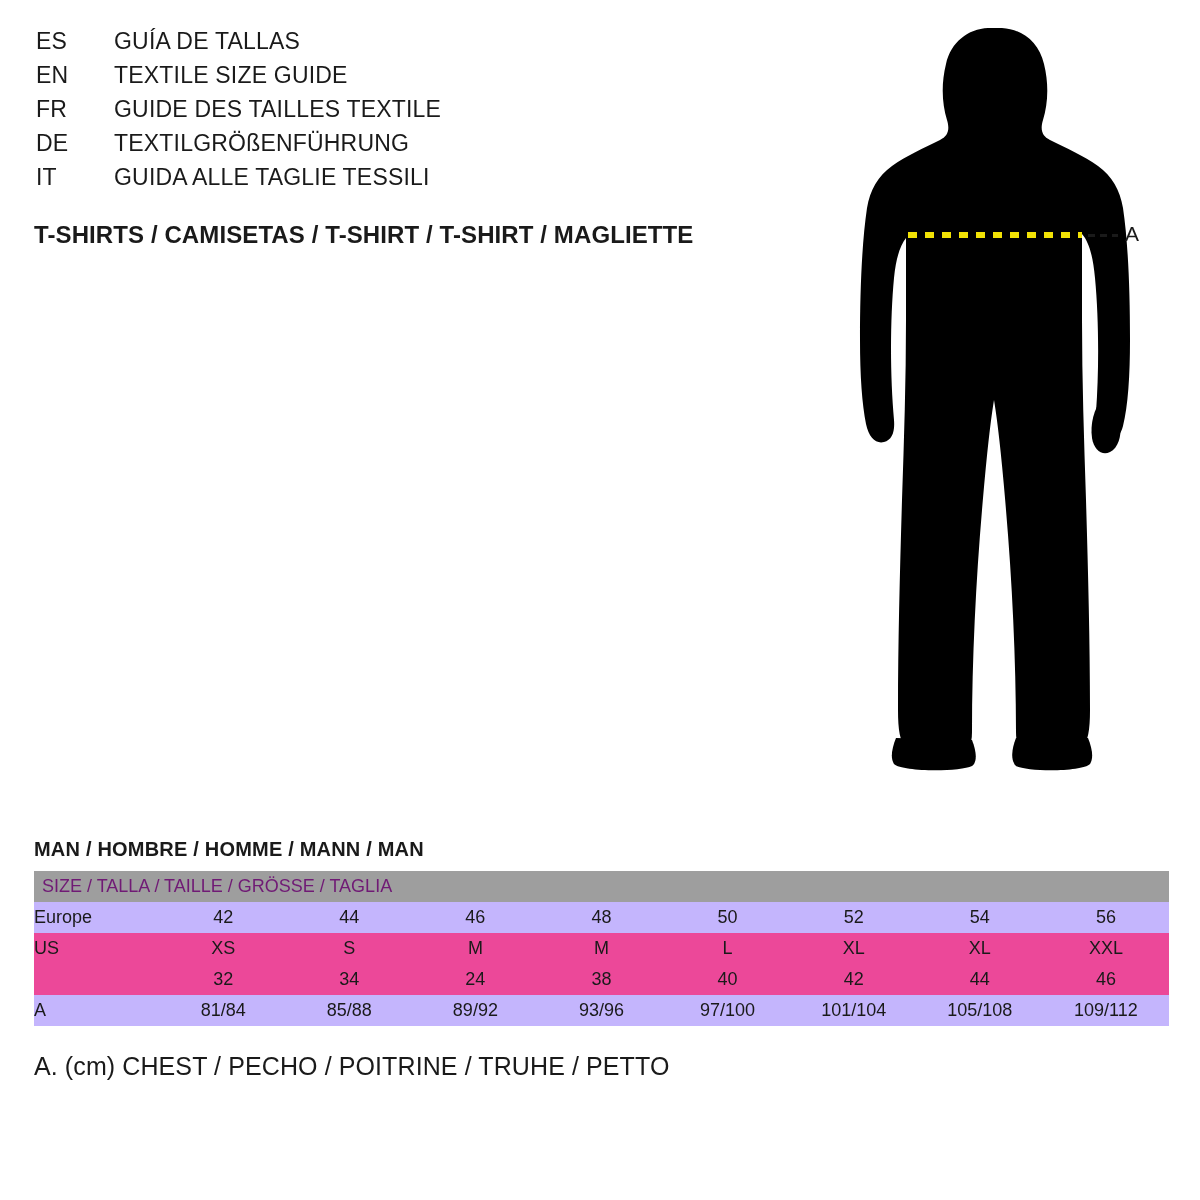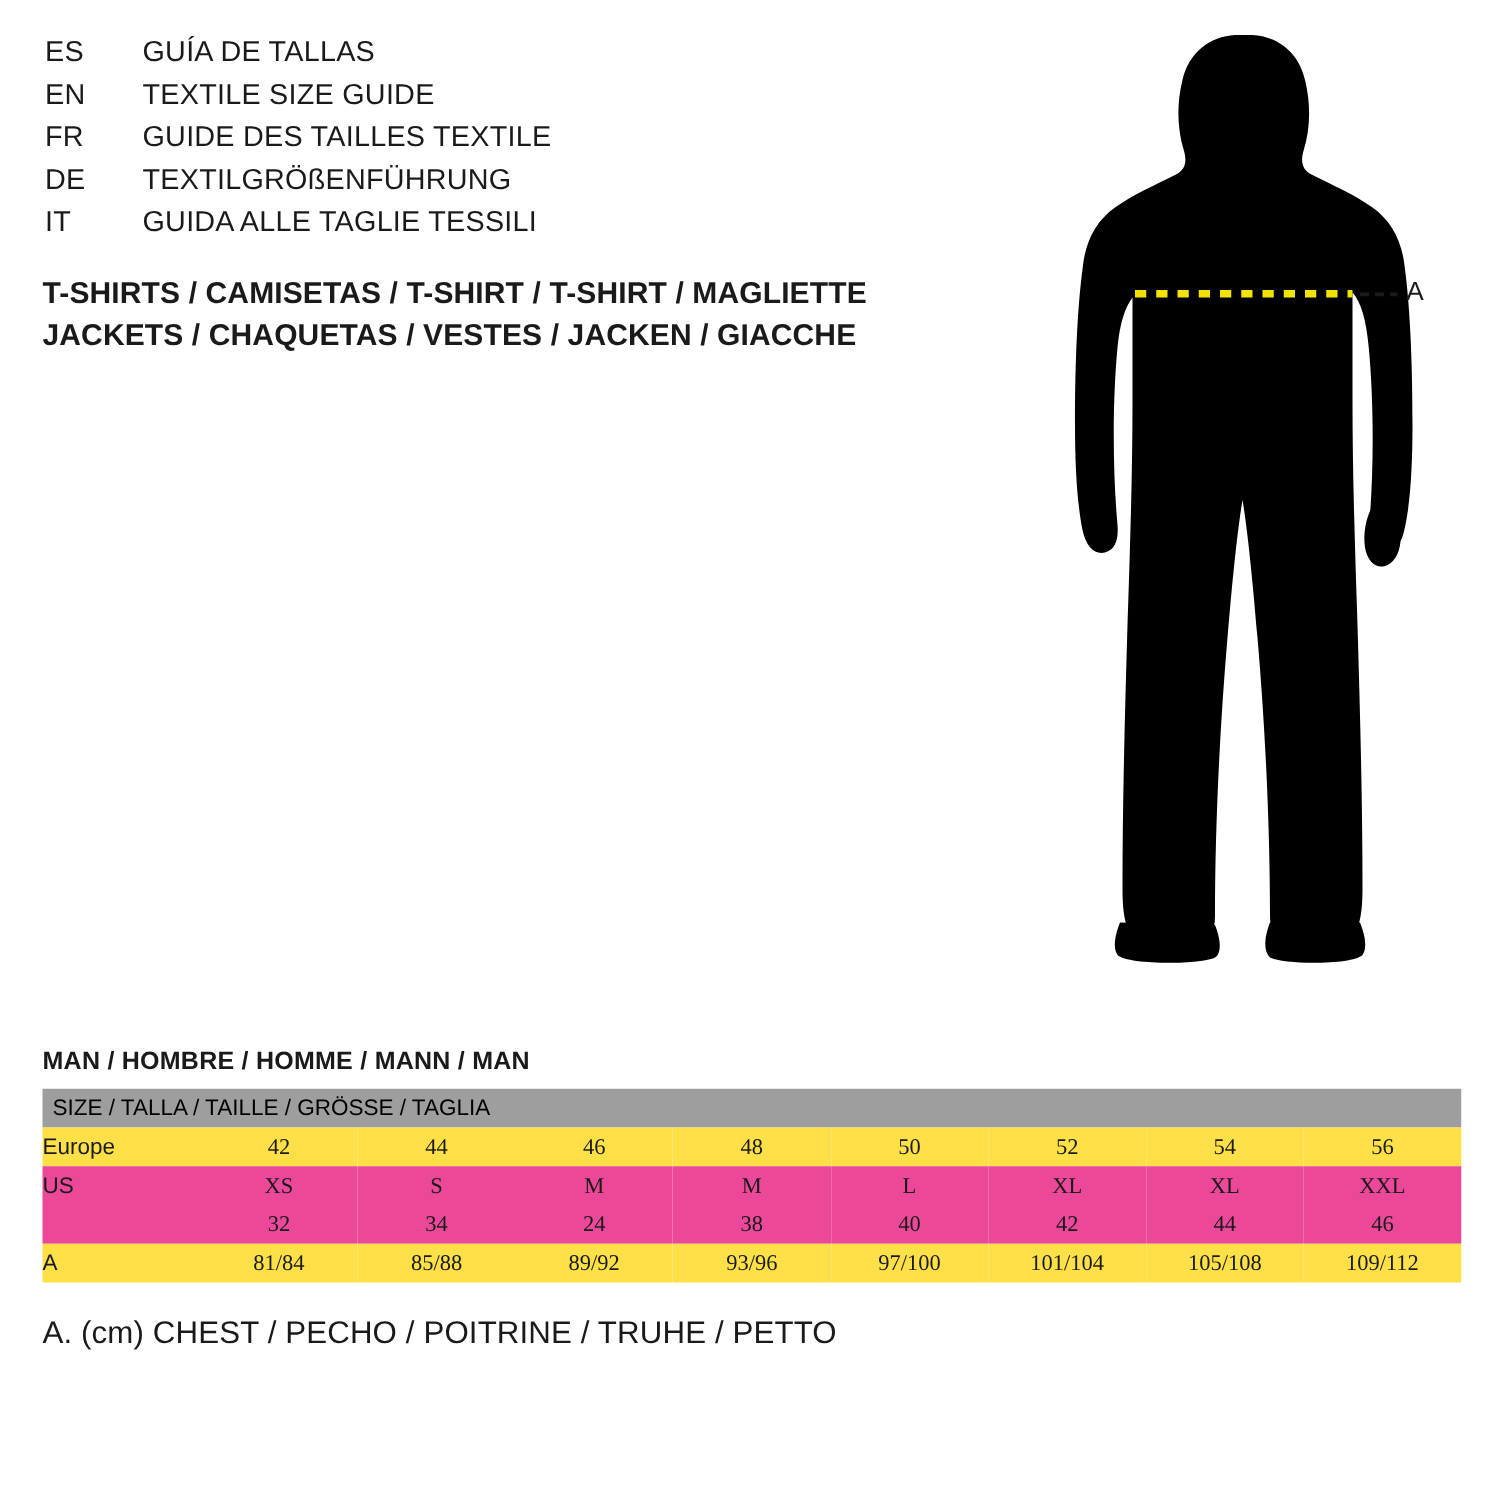--- a/index.html
+++ b/index.html
@@ -105,38 +105,37 @@
     table-layout: fixed;
     font-size: 18px;
   }
   table.size-table td {
     padding: 0;
     height: 31px;
     vertical-align: middle;
   }
   .hdr-row td {
     background: #9e9e9e;
-    color: #000000;
+    color: #701a75;
     font-size: 18px;
     height: 30px;
   }
   .hdr-row td.first {
     padding-left: 8px;
     text-align: left;
   }
-  .row-light td { background: #fde047; }
+  .row-light td { background: #c4b5fd; }
   .row-grey td { background: #ec4899; }
   td.label-cell {
     text-align: left;
     padding-left: 8px;
     width: 165px;
   }
   td.val {
     text-align: center;
-    font-family: Liberation Serif, serif;
   }
   .footnote {
     margin-top: 26px;
     font-size: 25px;
     letter-spacing: 0.1px;
   }
 </style>
 </head>
 <body>
 
@@ -160,21 +159,20 @@
       <span class="lang-text">TEXTILGRÖßENFÜHRUNG</span>
     </div>
     <div class="lang-row">
       <span class="lang-code">IT</span>
       <span class="lang-text">GUIDA ALLE TAGLIE TESSILI</span>
     </div>
   </div>
 
   <div class="categories">
     <div class="cat-line">T-SHIRTS / CAMISETAS / T-SHIRT / T-SHIRT / MAGLIETTE</div>
-    <div class="cat-line">JACKETS / CHAQUETAS / VESTES / JACKEN / GIACCHE</div>
   </div>
 
   <div class="figure">
     <svg width="360" height="760" viewBox="0 0 360 760" xmlns="http://www.w3.org/2000/svg">
       <path fill="#000000" d="
         M168,8
         C148,9 131,22 126,44
         C121,64 122,84 127,100
         C130,110 128,116 120,120
         C104,128 86,136 72,146

